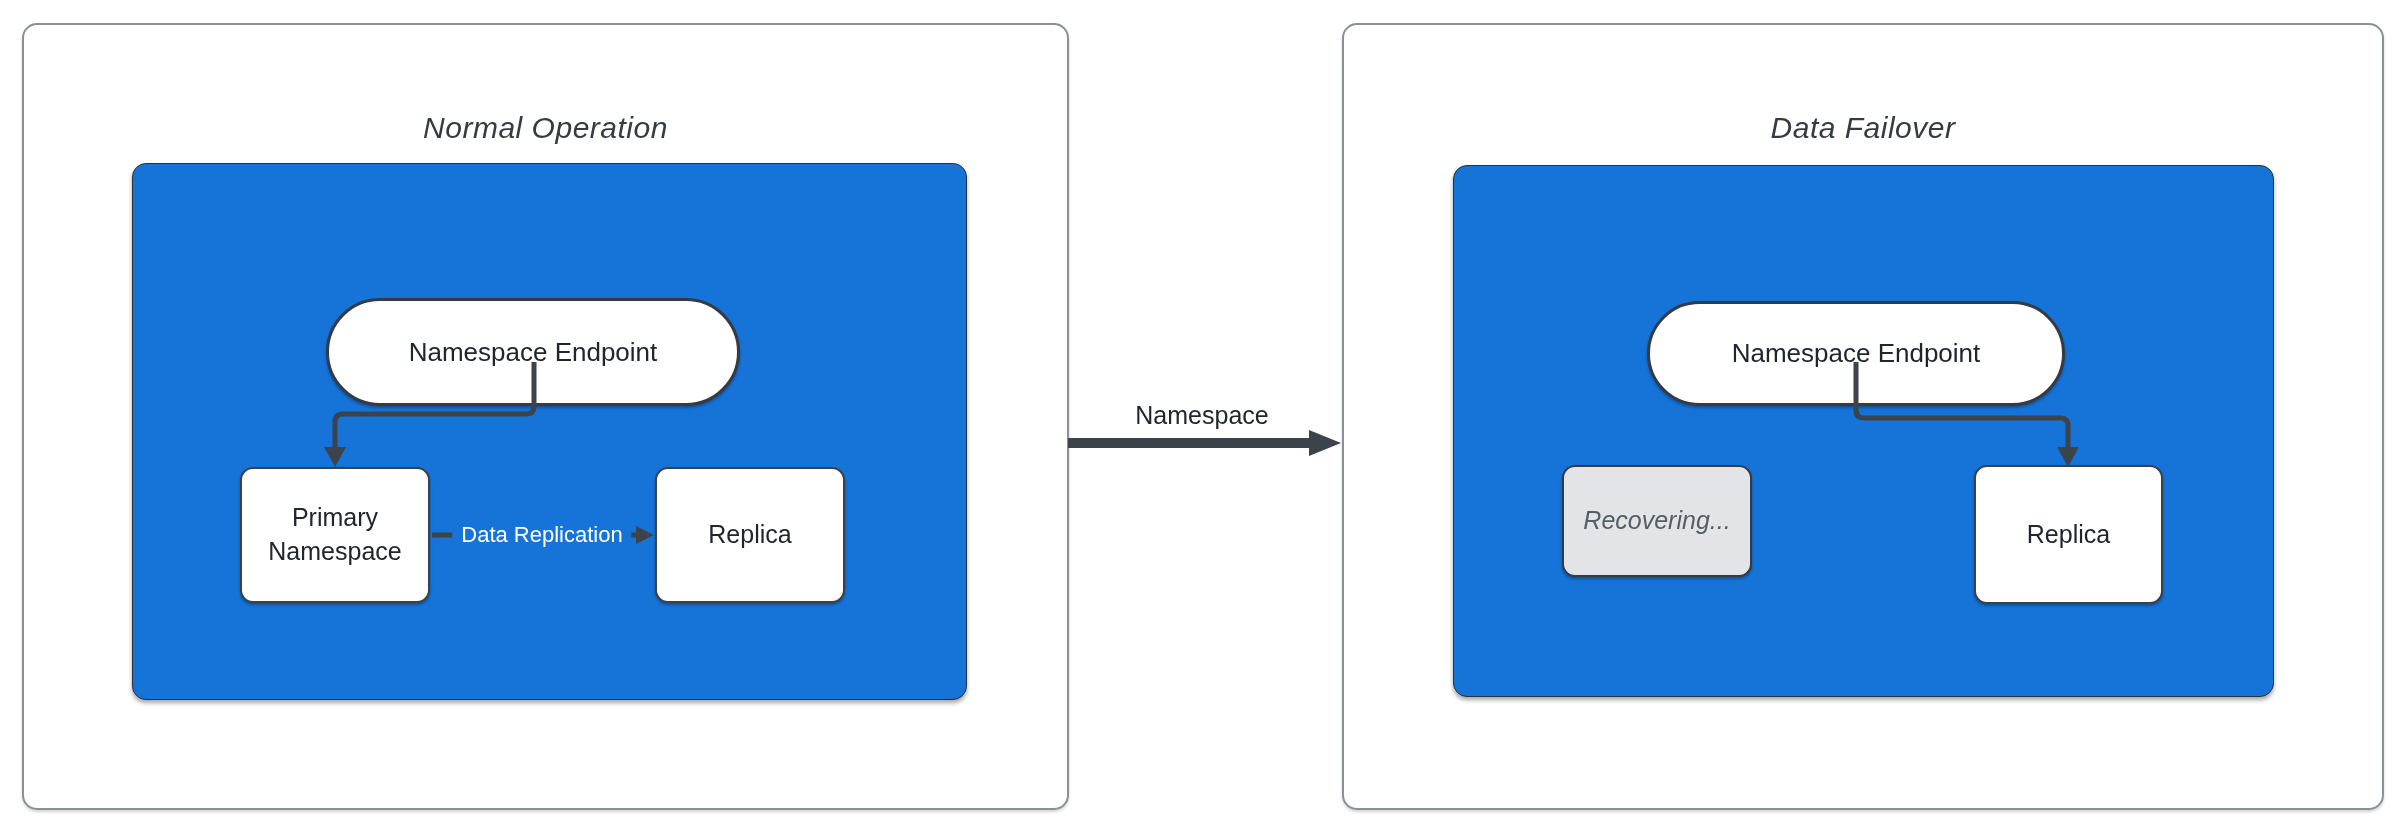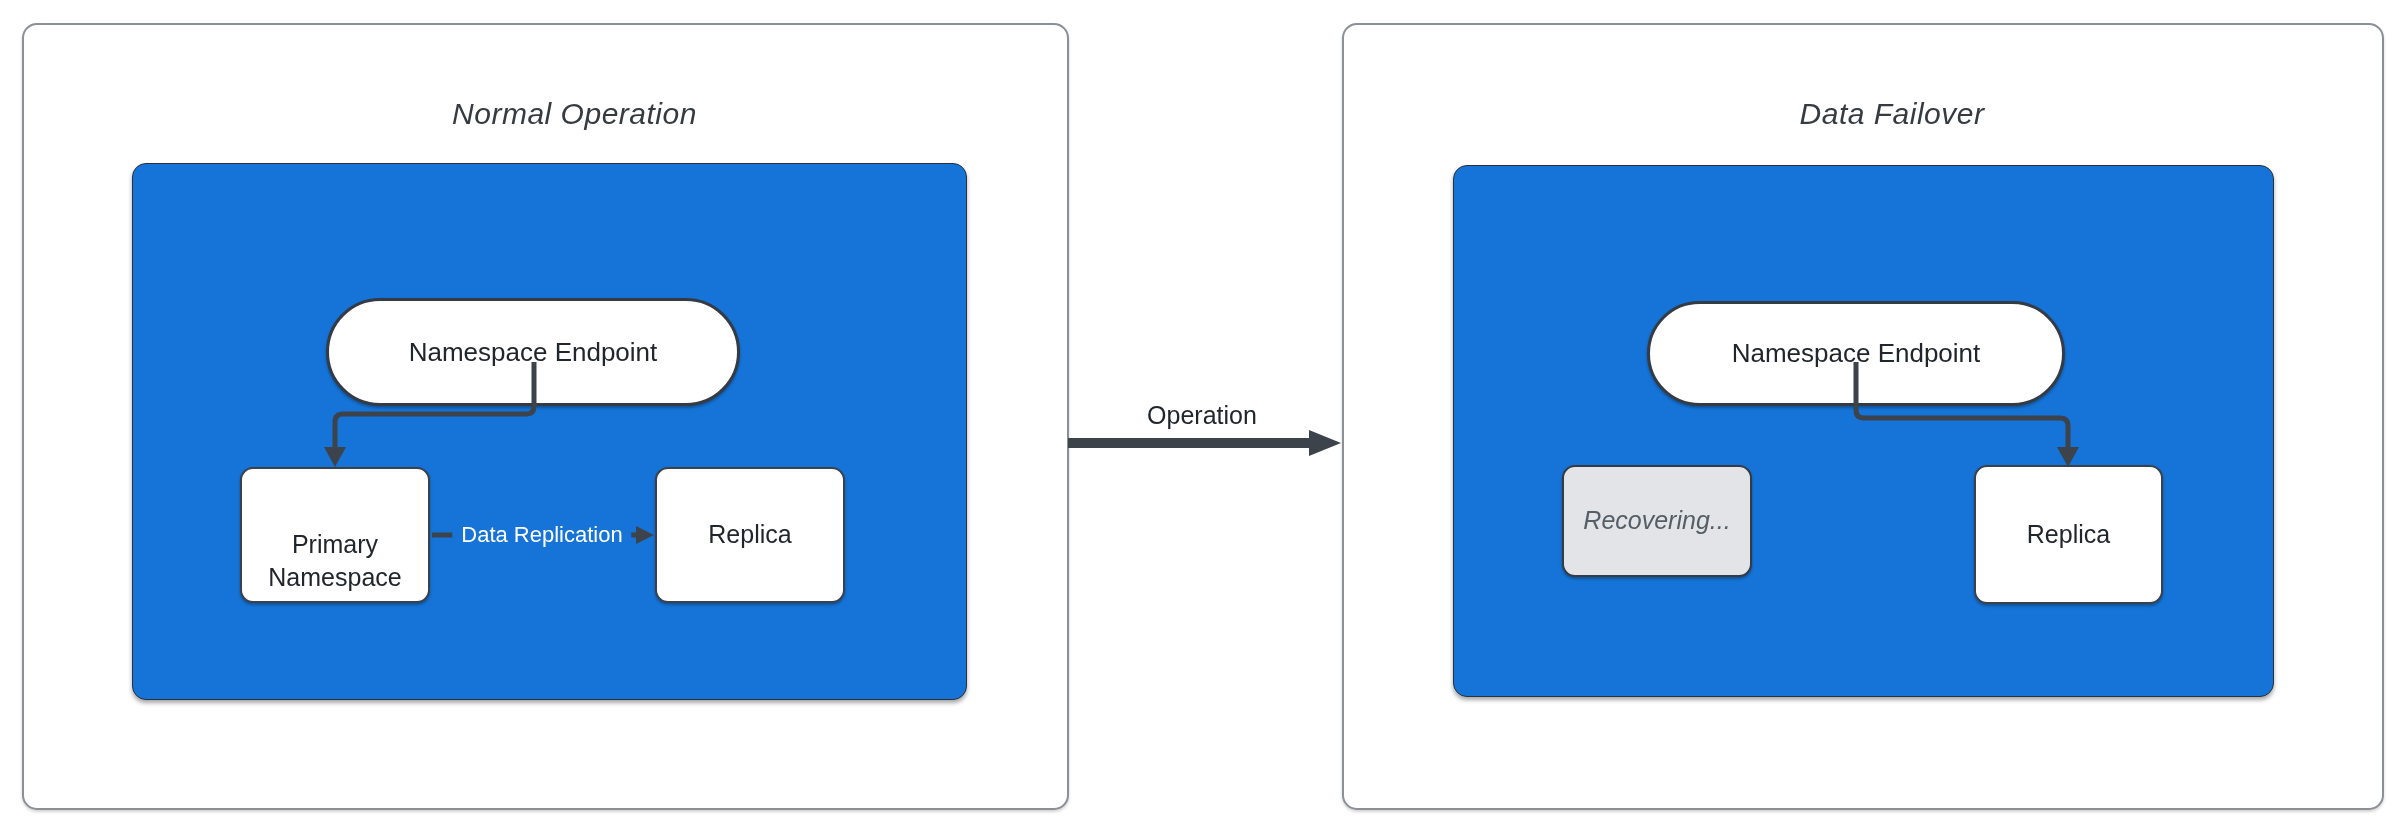--- a/index.html
+++ b/index.html
@@ -20,40 +20,40 @@
     position:relative;width:2407px;height:828px;background:var(--page-bg);
     font-family:"Liberation Sans","DejaVu Sans",sans-serif;overflow:hidden;
   }
   .panel{
     position:absolute;border:2px solid var(--panel-border);border-radius:15px;
     background:#fff;box-shadow:0 2px 3px rgba(0,0,0,0.18);
   }
   .panel-left{left:22px;top:23px;width:1043px;height:783px;}
   .panel-right{left:1342px;top:23px;width:1038px;height:783px;}
   .panel-title{
-    position:absolute;top:72px;left:0;width:100%;text-align:center;
-    font-style:italic;font-size:30px;color:var(--title-color);letter-spacing:.5px;padding-left:29px;
+    position:absolute;top:86px;left:0;width:100%;text-align:center;
+    font-style:italic;font-size:30px;color:var(--title-color);letter-spacing:.5px;
   }
   .bluebox{
     position:absolute;background:var(--container-blue);
     border:1px solid #2A3138;border-radius:14px;
     box-shadow:0 3px 4px rgba(0,0,0,0.35);
   }
   .bluebox-left{left:132px;top:163px;width:833px;height:535px;}
   .bluebox-right{left:1453px;top:165px;width:819px;height:530px;}
   .node{
     position:absolute;display:flex;align-items:center;justify-content:center;
     text-align:center;background:#fff;color:var(--label-color);
     box-shadow:0 2px 3px rgba(0,0,0,0.3);box-sizing:border-box;
   }
   .pill{border:3px solid var(--node-border);border-radius:60px;font-size:26px;margin-top:44px;}
   .pill-left{left:326px;top:254px;width:414px;height:108px;}
   .pill-right{left:1647px;top:257px;width:418px;height:105px;}
   .rectnode{border:2px solid #3A414A;border-radius:13px;font-size:25px;line-height:1.35;padding:6px;}
-  .node-primary{left:240px;top:467px;width:190px;height:136px;align-items:flex-end;}
+  .node-primary{left:240px;top:467px;width:190px;height:136px;}
   .node-replica-left{left:655px;top:467px;width:190px;height:136px;}
   .node-recovering{
     left:1562px;top:465px;width:190px;height:112px;
     background:var(--recovering-fill);border:2.5px solid var(--recovering-border);
     color:var(--recovering-text);font-style:italic;
   }
   .node-replica-right{left:1974px;top:465px;width:189px;height:139px;}
   svg.overlay{position:absolute;left:0;top:0;pointer-events:none;}
   .connector{stroke:var(--arrow);stroke-width:5;fill:none;stroke-linecap:butt;}
   .connector-thick{stroke:var(--arrow);stroke-width:10;fill:none;}
@@ -119,15 +119,15 @@
 
     <line class="connector-thick" x1="1068" y1="443" x2="1311" y2="443"></line>
     <polygon class="arrowhead" points="1309,430 1309,456 1341,443"></polygon>
 
     <path class="connector" d="M1856 362 L1856 410 Q1856 418 1864 418 L2060 418 Q2068 418 2068 426 L2068 448"></path>
     <polygon class="arrowhead" points="2057,447 2079,447 2068,467"></polygon>
   </svg>
 
   <div class="edge-label" style="left:542px;top:535px;">Data Replication</div>
 
-  <div class="failover-label" style="left:1202px;top:401px;">Operation</div>
+  <div class="failover-label" style="left:1202px;top:401px;">Namespace</div>
 
 </div>
 
 </body></html>

